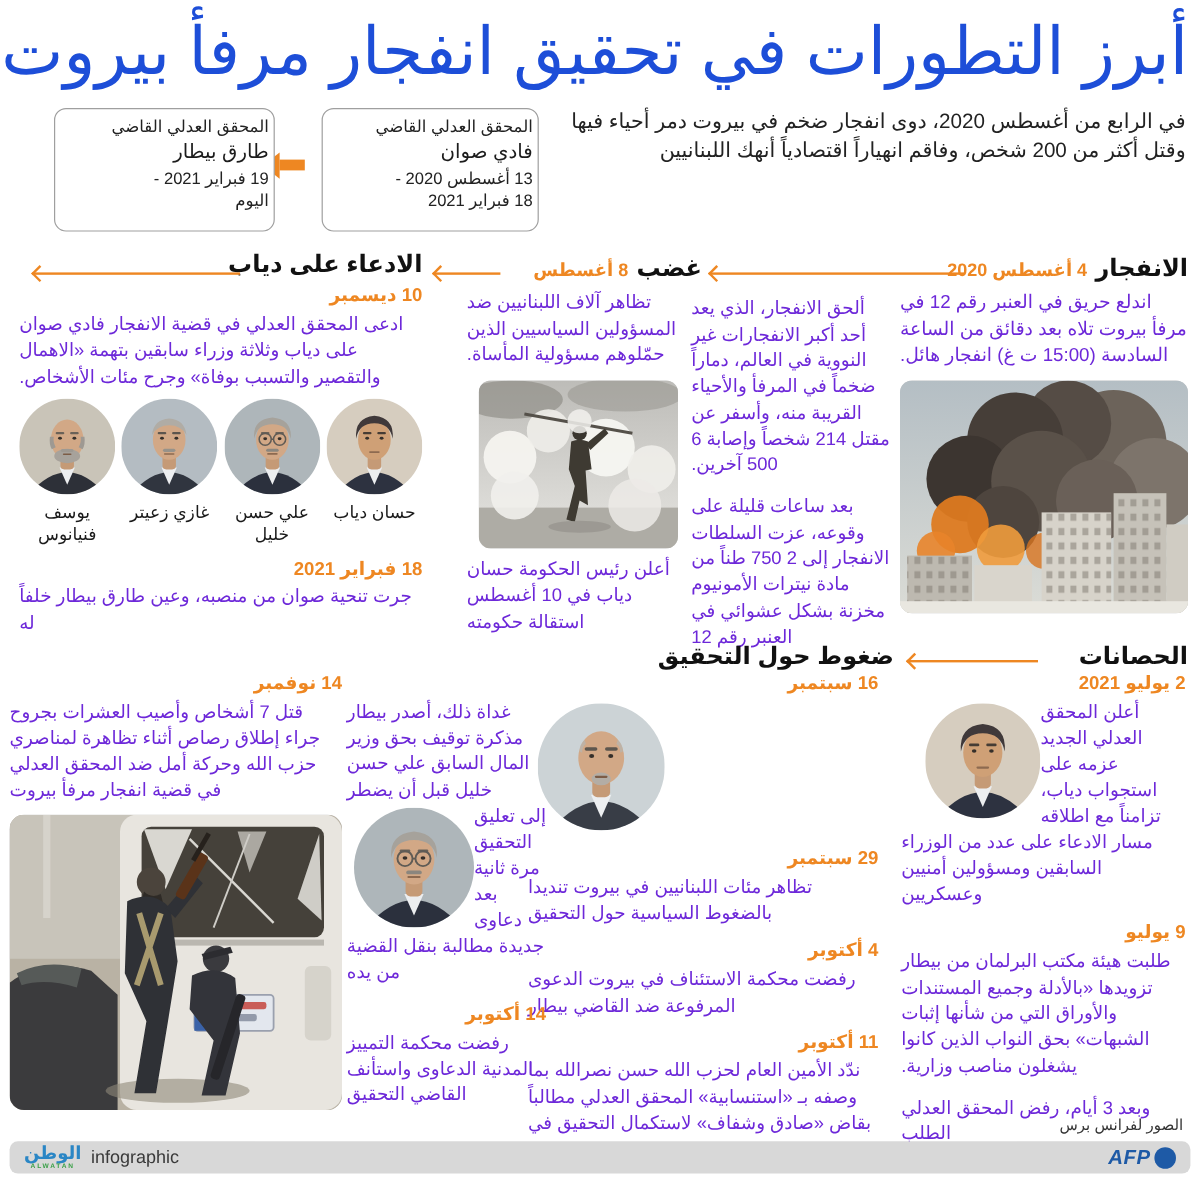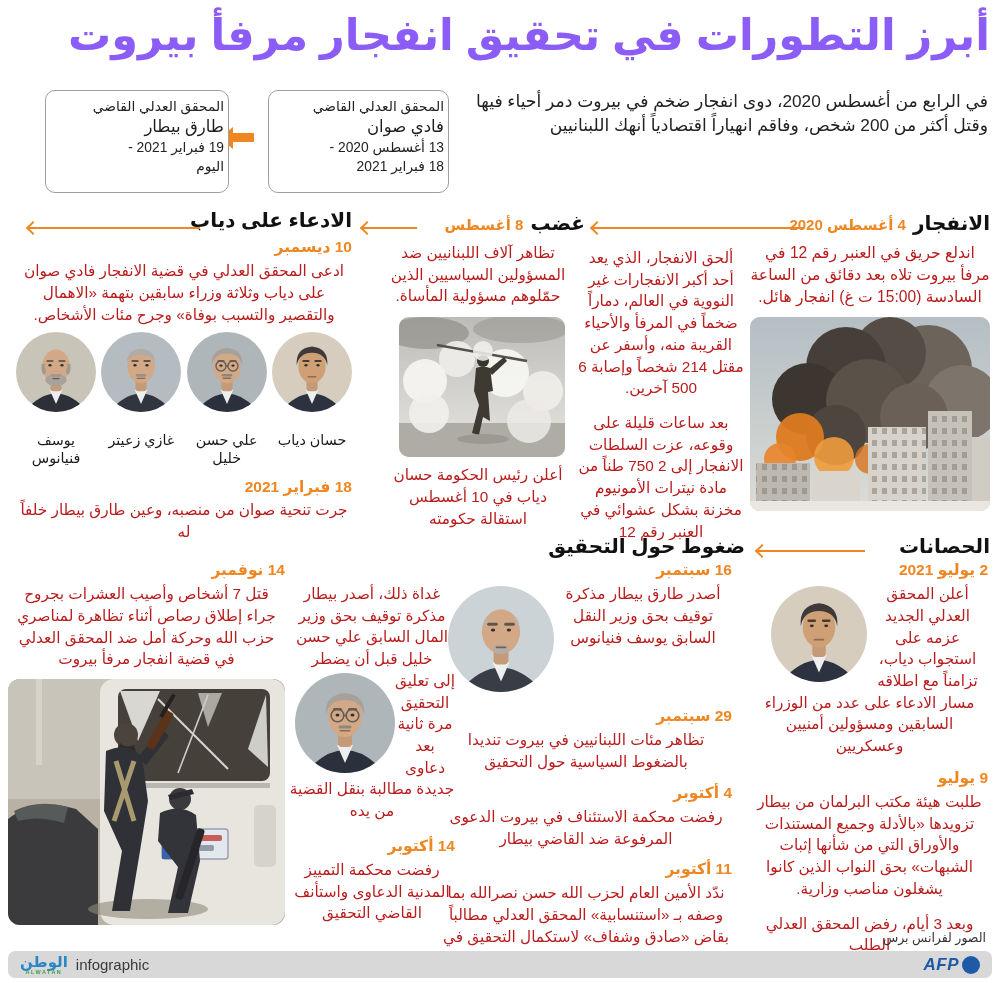--- a/index.html
+++ b/index.html
@@ -1,44 +1,44 @@
 <!DOCTYPE html>
 <html lang="ar" dir="rtl"><head>
 <meta charset="utf-8">
 <style>
   *{margin:0;padding:0;box-sizing:border-box}
   html,body{background:#fff}
   body{font-family:"Liberation Sans","DejaVu Sans",sans-serif;color:#1c1c1c}
   #page{position:relative;width:1000px;height:983px;background:#fff;direction:rtl;overflow:hidden}
   .abs{position:absolute}
-  .main-title{font-size:43px;font-weight:700;color:#8b5cf6;text-align:right;line-height:1.3;letter-spacing:-.5px}
+  .main-title{font-size:55px;font-weight:400;color:#1d4ed8;text-align:right;line-height:1.3;letter-spacing:-.5px}
   .intro{font-size:17.2px;line-height:1.37;text-align:right;color:#222}
   .jbox{border:1.6px solid #9f9f9f;border-radius:10px;padding:7px 4px;text-align:right;background:#fff}
   .jbox .role{font-size:13.8px;color:#222}
   .jbox .jname{font-size:16.5px;font-weight:400;margin:3px 0 2px}
   .jbox .jdates{font-size:13.8px;line-height:1.4;color:#222}
   .bigarrow{width:21px;height:9px;background:#ee8722;position:absolute}
   .bigarrow::before{content:"";position:absolute;left:-14px;top:-6.5px;border:11px solid transparent;border-right:14px solid #ee8722;border-left:none}
   .sec-head{display:inline-flex;align-items:baseline;gap:7px;white-space:nowrap}
   .sec-title{font-size:20px;font-weight:800;color:#111}
   .sec-date{font-size:15px;font-weight:800;color:#ee8722}
   .tarrow{height:2px;background:#ee8722;position:absolute}
   .tarrow::before{content:"";position:absolute;left:0;top:-4.5px;width:8px;height:8px;border-left:2px solid #ee8722;border-bottom:2px solid #ee8722;transform:rotate(45deg)}
   .d{color:#ee8722;font-weight:800;font-size:15.5px;line-height:1.3;text-align:right}
-  p.t{font-size:15.3px;line-height:1.42;text-align:center;color:#b91c1c}
+  p.t{font-size:15.3px;line-height:1.42;text-align:left;color:#6d28d9}
   .photo{border-radius:10px;overflow:hidden;background:#ccc}
   .photo svg{display:block;width:100%;height:100%}
   .pt{border-radius:50%;overflow:hidden;flex:none}
   .pt svg{display:block;width:100%;height:100%}
   .pt-fl{float:left;margin:3px 0 5px 4px}
   .clearfix::after{content:"";display:block;clear:both}
   .people-row{display:flex;justify-content:space-between;margin-top:7px}
   .person{width:80px;text-align:center}
   .person .pt{width:80px;height:80px;margin:0 auto}
-  .pname{font-size:14.3px;line-height:1.22;margin-top:20px;color:#1a1a1a;font-weight:400}
+  .pname{font-size:14.3px;line-height:1.22;margin-top:8px;color:#1a1a1a;font-weight:400}
   .credit{font-size:12.5px;color:#333;text-align:right}
   .bar{position:absolute;left:8px;top:951px;width:984px;height:27px;background:#d8d8d8;border-radius:7px;display:flex;align-items:center;justify-content:space-between;padding:0 12px;direction:ltr}
   .brand{display:flex;align-items:center;gap:8px}
   .wlogo{display:flex;flex-direction:column;align-items:center;line-height:1}
   .wlogo .ar{font-size:15px;font-weight:800;color:#2a86c5}
   .wlogo .en{font-size:5.5px;font-weight:700;color:#3aa047;letter-spacing:1.5px;margin-top:1px}
   .ig{font-size:15px;color:#3a3a3a}
   .afp{display:flex;align-items:center;gap:3px}
   .afp .afptxt{font-size:17px;font-weight:800;font-style:italic;color:#1e5aa6;letter-spacing:.5px}
   .afp .dot{width:18px;height:18px;border-radius:50%;background:#1e5aa6}
@@ -294,21 +294,20 @@
             <ellipse cx="50" cy="59.5" rx="7.5" ry="5" fill="#b3ada5"></ellipse>
             <rect x="37" y="34.6" width="10" height="2.8" rx="1.4" fill="#5d564e"></rect>
             <rect x="53" y="34.6" width="10" height="2.8" rx="1.4" fill="#5d564e"></rect>
             <ellipse cx="42.5" cy="41.5" rx="2" ry="1.5" fill="#352f2a"></ellipse>
             <ellipse cx="57.5" cy="41.5" rx="2" ry="1.5" fill="#352f2a"></ellipse>
             <rect x="45" y="57" width="10" height="1.8" rx="0.9" fill="#7c5c46"></rect>
             <path d="M33,38 q0,-6 4,-9 l1,3 q-3,2 -3,7 Z" fill="#b9b4ac" opacity="0.8"></path>
             <path d="M67,38 q0,-6 -4,-9 l-1,3 q3,2 3,7 Z" fill="#b9b4ac" opacity="0.8"></path>
           </svg>
       </div>
-      <p class="t">أصدر طارق بيطار مذكرة توقيف بحق وزير النقل السابق يوسف فنيانوس</p>
     </div>
     <div class="d" style="margin-top:9px;clear:both">29 سبتمبر</div>
     <p class="t" style="margin-top:3px">تظاهر مئات اللبنانيين في بيروت تنديدا بالضغوط السياسية حول التحقيق</p>
     <div class="d" style="margin-top:10px">4 أكتوبر</div>
     <p class="t" style="margin-top:3px">رفضت محكمة الاستئناف في بيروت الدعوى المرفوعة ضد القاضي بيطار</p>
     <div class="d" style="margin-top:10px">11 أكتوبر</div>
     <p class="t" style="margin-top:3px">ندّد الأمين العام لحزب الله حسن نصرالله بما وصفه بـ «استنسابية» المحقق العدلي مطالباً بقاض «صادق وشفاف» لاستكمال التحقيق في القضية</p>
   </div>
 
   <div class="abs" style="top:583px;right:545px;width:166px">

